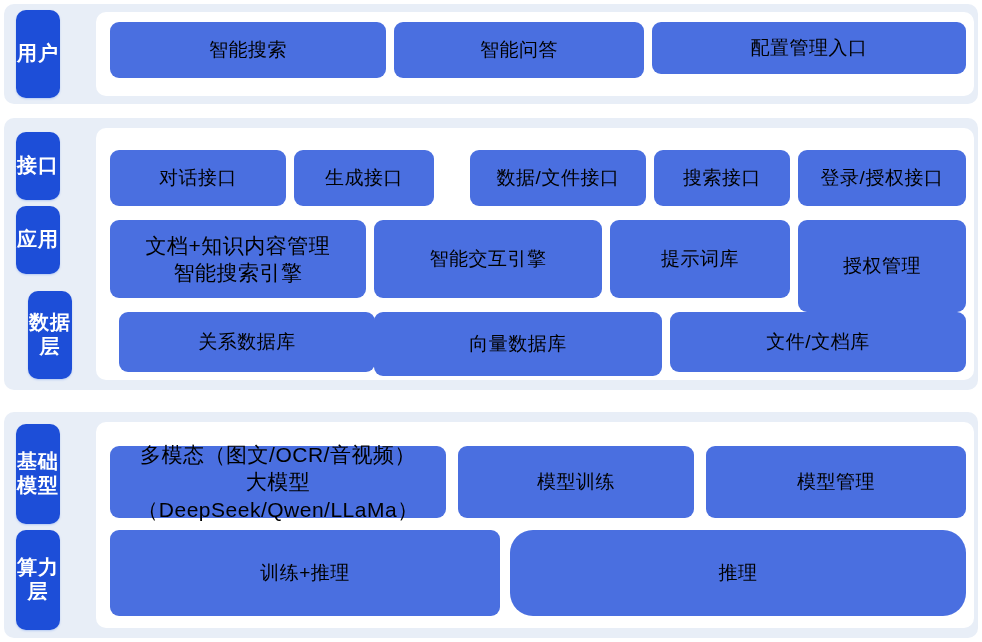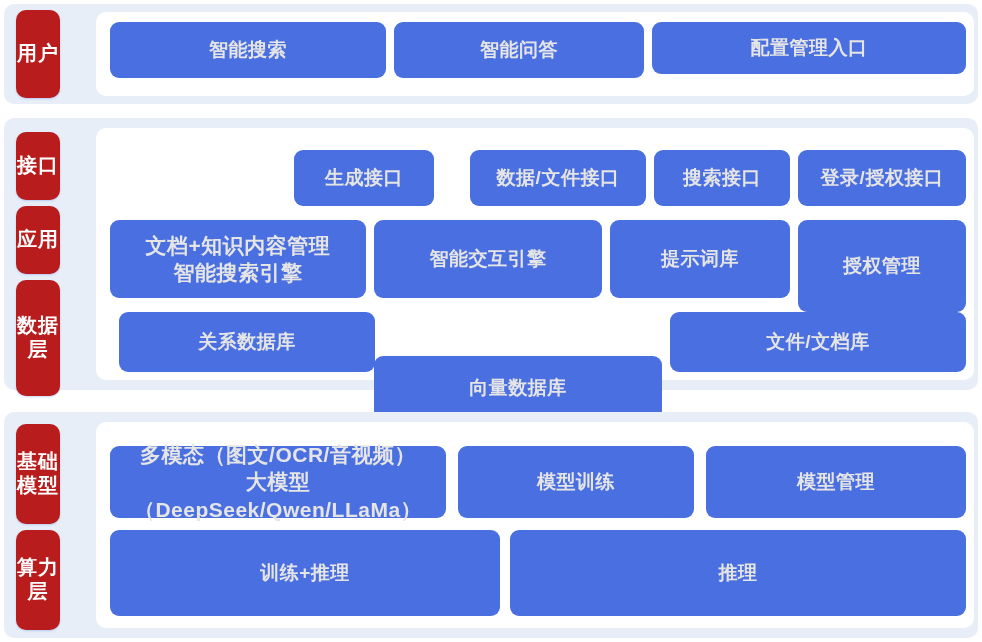--- a/index.html
+++ b/index.html
@@ -41,61 +41,60 @@
     border-radius: 10px;
     box-sizing: border-box;
   }
   .card-user { left: 96px; top: 12px;  width: 878px; height: 84px; }
   .card-mid  { left: 96px; top: 128px; width: 878px; height: 252px; }
   .card-base { left: 96px; top: 422px; width: 878px; height: 206px; }
 
   
   .tab {
     position: absolute;
-    background: #b91c1c;
+    background: #1d4ed8;
     border-radius: 10px;
     color: #ffffff;
     font-size: 20px;
     font-weight: bold;
     line-height: 1.18;
     letter-spacing: 1px;
     display: flex;
     align-items: center;
     justify-content: center;
     text-align: center;
     box-sizing: border-box;
     left: 16px;
     width: 44px;
     white-space: pre-line;
     box-shadow: 0 1px 2px rgba(37,99,235,0.25);
   }
   .tab-user { top: 10px;  height: 88px; }
   .tab-if   { top: 132px; height: 68px; }
   .tab-app  { top: 206px; height: 68px; }
-  .tab-data { top: 280px; height: 116px; }
+  .tab-data { top: 291px; height: 88px; margin-left: 12px; }
   .tab-base { top: 424px; height: 100px; }
   .tab-comp { top: 530px; height: 100px; }
 
   
   .box {
     position: absolute;
     background: #4a6fe0;
     border-radius: 9px;
-    color: #e5e5e5;
+    color: #000000;
     display: flex;
     align-items: center;
     justify-content: center;
     text-align: center;
     box-sizing: border-box;
     font-size: 19px;
     line-height: 1.28;
     letter-spacing: 0.5px;
     padding: 2px 6px;
     white-space: pre-line;
-    font-weight: bold;
   }
   .box.multi  { font-size: 21px; line-height: 1.3; }
 
   
   .u1 { left: 110px; top: 22px; width: 276px; height: 56px; }
   .u2 { left: 394px; top: 22px; width: 250px; height: 56px; }
   .u3 { left: 652px; top: 22px; width: 314px; height: 52px; }
 
   
   .i1 { left: 110px; top: 150px; width: 176px; height: 56px; }
@@ -105,31 +104,31 @@
   .i5 { left: 798px; top: 150px; width: 168px; height: 56px; }
 
   
   .a1 { left: 110px; top: 220px; width: 256px; height: 78px; }
   .a2 { left: 374px; top: 220px; width: 228px; height: 78px; }
   .a3 { left: 610px; top: 220px; width: 180px; height: 78px; }
   .a4 { left: 798px; top: 220px; width: 168px; height: 92px; }
 
   
   .d1 { left: 110px; top: 312px; width: 256px; height: 60px; margin-left: 9px; }
-  .d2 { left: 374px; top: 312px; width: 288px; height: 64px; margin-top: 44px; }
+  .d2 { left: 374px; top: 312px; width: 288px; height: 64px; }
   .d3 { left: 670px; top: 312px; width: 296px; height: 60px; }
 
   
   .b1 { left: 110px; top: 446px; width: 336px; height: 72px; }
   .b2 { left: 458px; top: 446px; width: 236px; height: 72px; }
   .b3 { left: 706px; top: 446px; width: 260px; height: 72px; }
 
   
   .c1 { left: 110px; top: 530px; width: 390px; height: 86px; }
-  .c2 { left: 510px; top: 530px; width: 456px; height: 86px; }
+  .c2 { left: 510px; top: 530px; width: 456px; height: 86px; border-radius: 23px; }
 </style>
 </head>
 <body>
 
 <div id="stage">
 
   <div class="panel panel-user"></div>
   <div class="card card-user"></div>
   <div class="tab tab-user">用户</div>
 
@@ -137,20 +136,21 @@
   <div class="box u2">智能问答</div>
   <div class="box u3">配置管理入口</div>
 
   <div class="panel panel-mid"></div>
   <div class="card card-mid"></div>
 
   <div class="tab tab-if">接口</div>
   <div class="tab tab-app">应用</div>
   <div class="tab tab-data">数据层</div>
 
+  <div class="box i1">对话接口</div>
   <div class="box i2">生成接口</div>
   <div class="box i3">数据/文件接口</div>
   <div class="box i4">搜索接口</div>
   <div class="box i5">登录/授权接口</div>
 
   <div class="box a1 multi">文档+知识内容管理
 智能搜索引擎</div>
   <div class="box a2">智能交互引擎</div>
   <div class="box a3">提示词库</div>
   <div class="box a4">授权管理</div>

